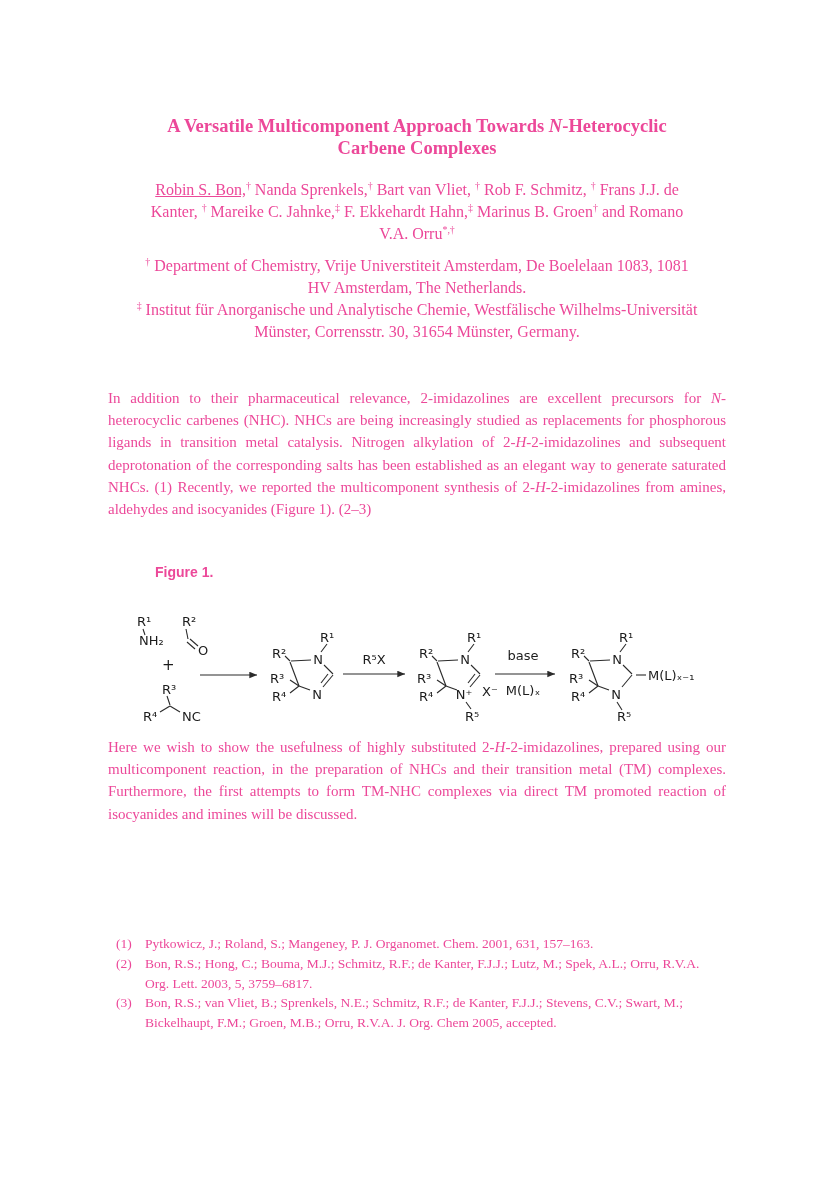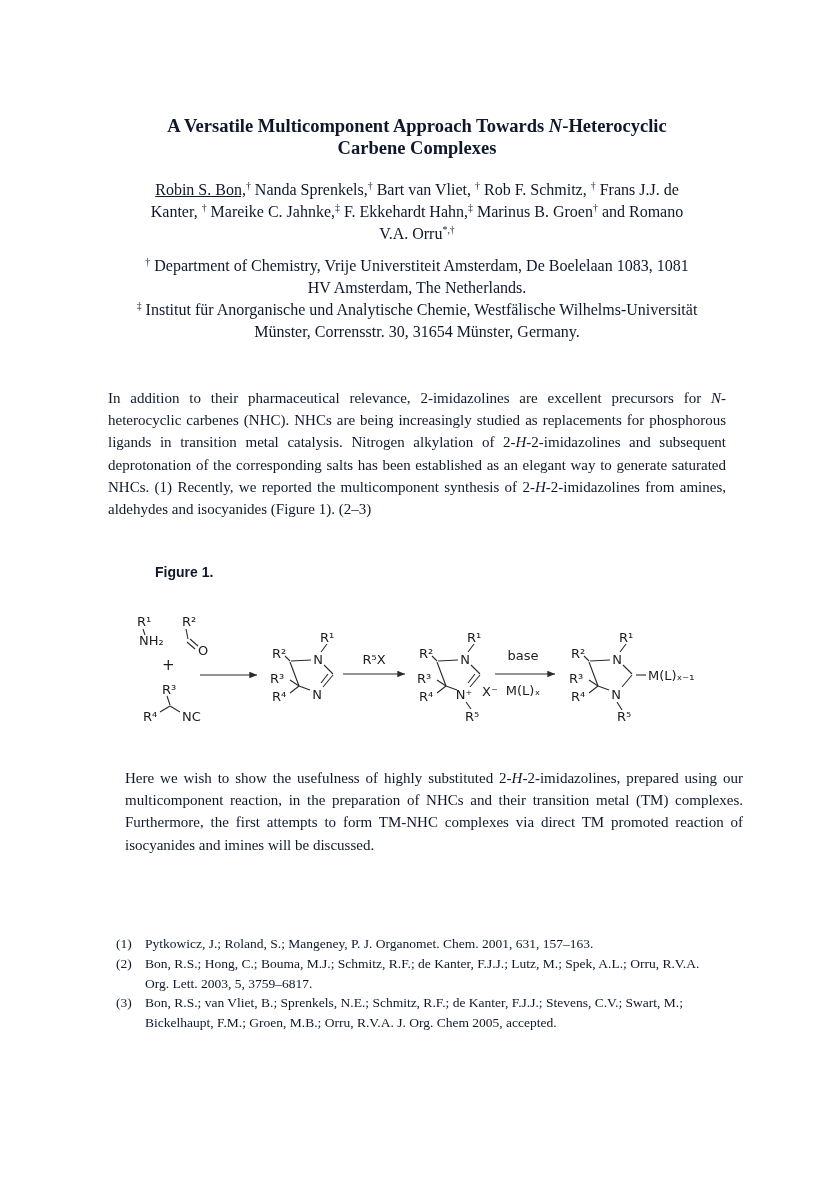--- a/index.html
+++ b/index.html
@@ -1,26 +1,26 @@
 <!DOCTYPE html>
 <html><head>
 <meta charset="utf-8">
 <style>
   html,body{margin:0;padding:0;background:#ffffff;}
   .page{position:relative;width:834px;height:1181px;background:#ffffff;
-        font-family:"Liberation Serif",serif;color:#0f172a;overflow:hidden;}
+        font-family:"Liberation Serif",serif;color:#ec4899;overflow:hidden;}
   .abs{position:absolute;}
   .center{text-align:center;}
   .title{left:108px;top:115px;width:618px;font-weight:bold;font-size:18.5px;line-height:22px;}
   .authors{left:98px;top:179px;width:638px;font-size:16px;line-height:22px;text-align:center;}
   .affil{left:98px;top:255px;width:638px;font-size:16px;line-height:22px;}
   .email{left:108px;top:353px;width:618px;font-style:italic;font-size:15.5px;}
   .para{left:108px;width:618px;font-size:15px;line-height:22.2px;text-align:justify;}
   .p1{top:387px;}
-  .p2{top:767px;margin-left:17px;}
+  .p2{top:736px;}
   .figlabel{left:119px;top:564px;font-family:"Liberation Sans",sans-serif;font-weight:bold;font-size:14px;margin-left:36px;}
   .scheme{left:112px;top:598px;}
   .refs{left:116px;top:934px;width:604px;font-size:13.5px;line-height:19.8px;}
   .ref{display:flex;}
   .ref-num{width:29px;flex:none;}
   .ref-text{flex:1;}
   .sup{vertical-align:super;font-size:0.62em;line-height:0;}
   .it{font-style:italic;}
   .ul{text-decoration:underline;}
 </style>

